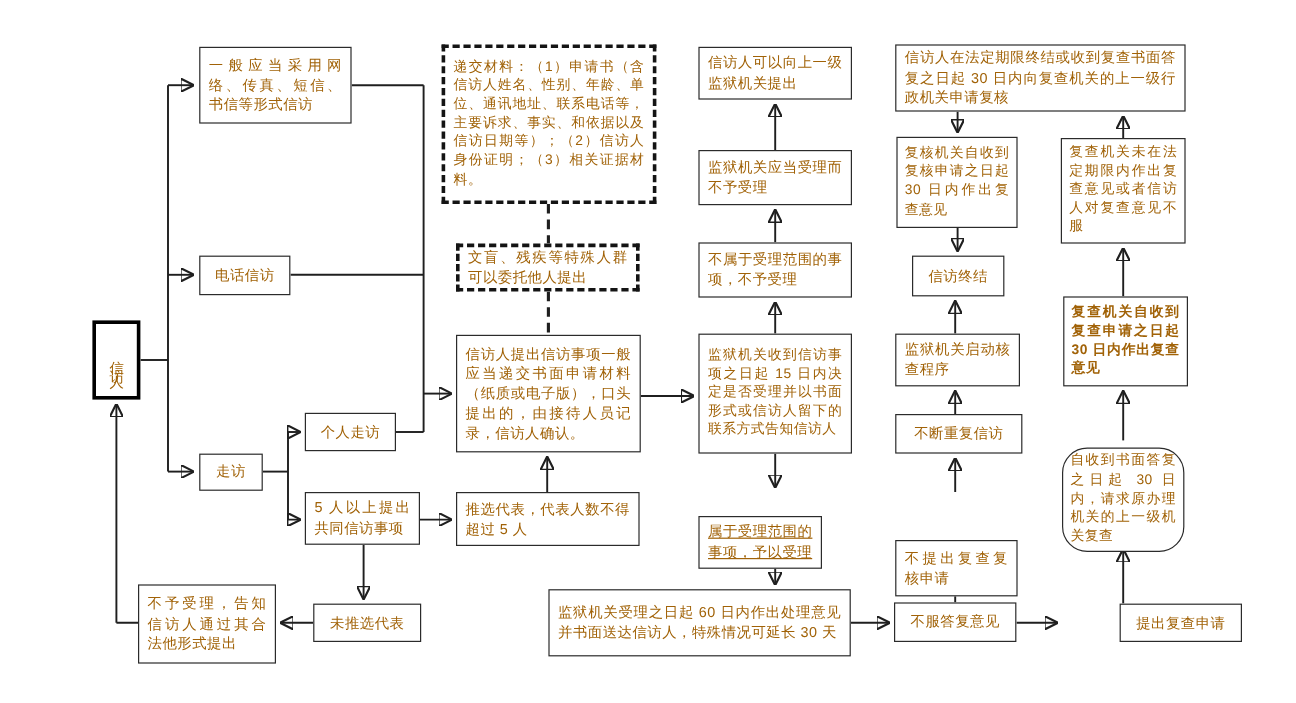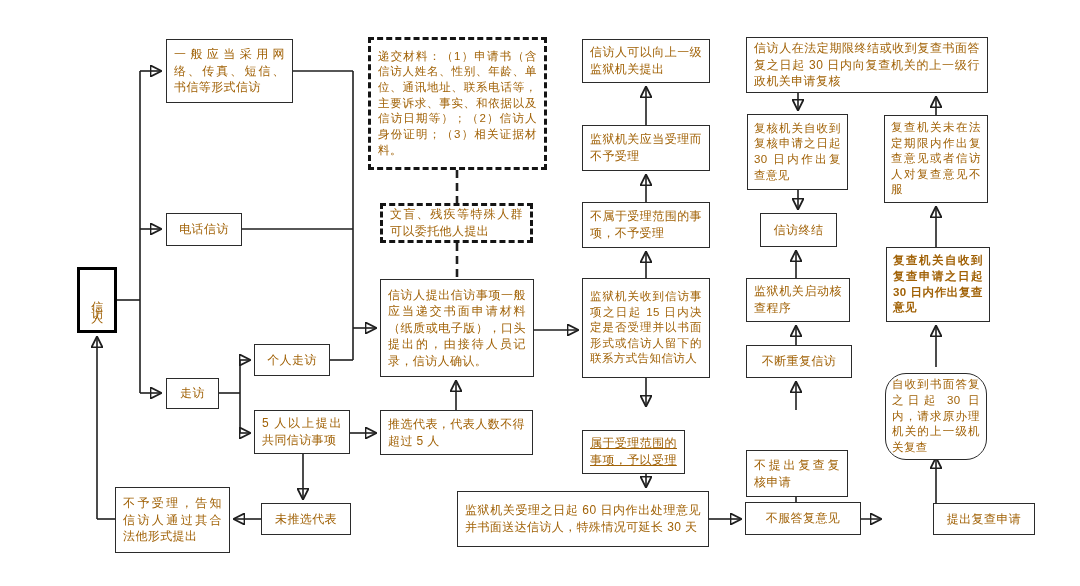--- a/index.html
+++ b/index.html
@@ -182,21 +182,21 @@
   </div>
 
   <div class="node center" style="left:746px;top:345px;width:106px;height:33px;">
     <span>不断重复信访</span>
   </div>
 
   <div class="node" style="left:746px;top:410px;width:102px;height:47px;margin-top:40px;">
     <span>不提出复查复核申请</span>
   </div>
 
-  <div class="node center" style="left:745px;top:502px;width:116px;height:33px;">
+  <div class="node center" style="left:745px;top:502px;width:102px;height:33px;">
     <span>不服答复意见</span>
   </div>
 
   <div class="node small" style="left:884px;top:115px;width:104px;height:88px;padding:3px 6px;">
     <span>复查机关未在法定期限内作出复查意见或者信访人对复查意见不服</span>
   </div>
 
   <div class="node small" style="left:886px;top:247px;width:104px;height:75px;padding:3px 6px;font-weight:bold;">
     <span>复查机关自收到复查申请之日起 30 日内作出复查意见</span>
   </div>

